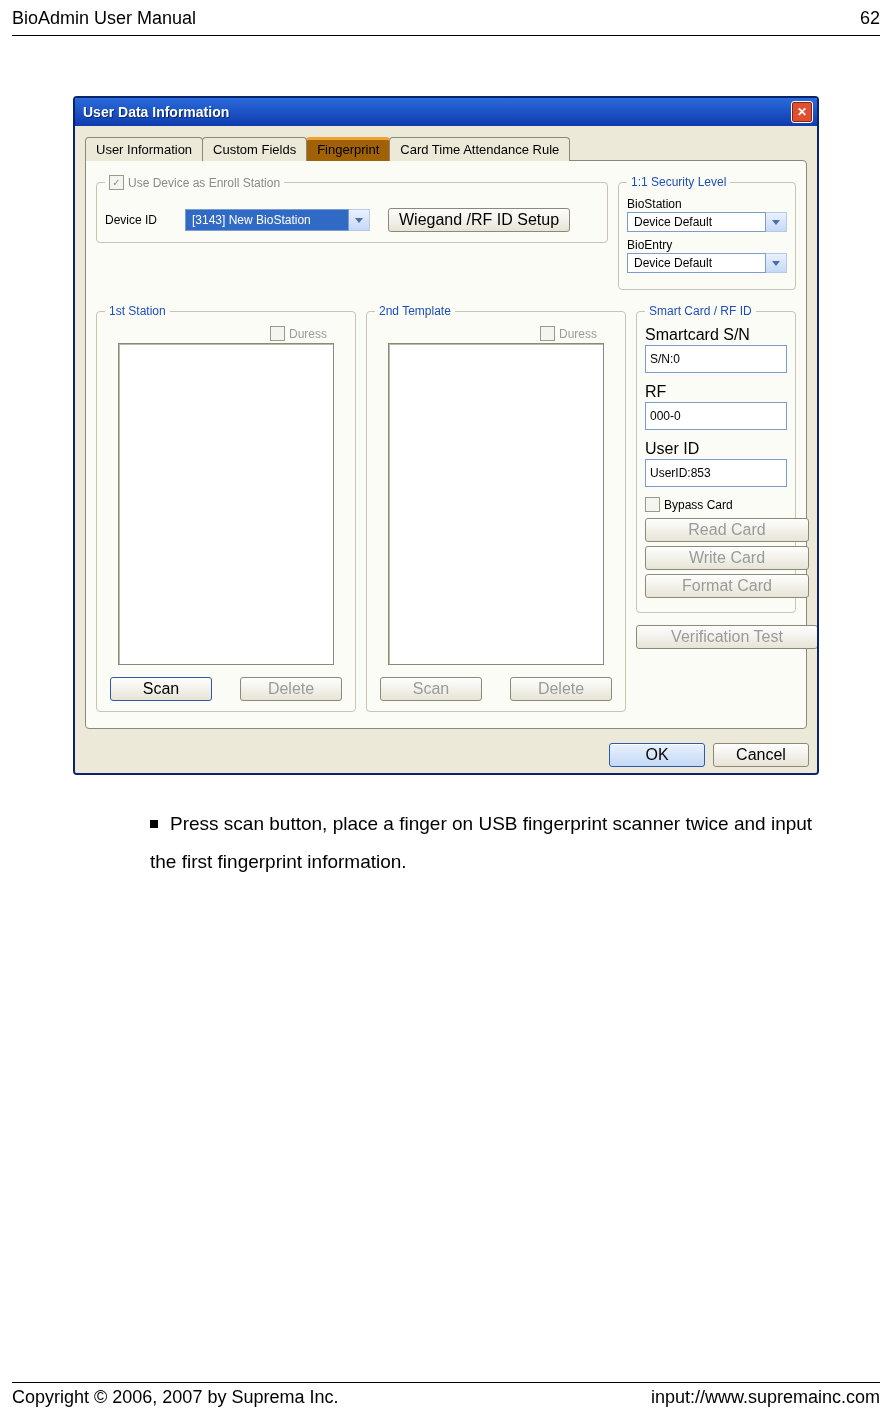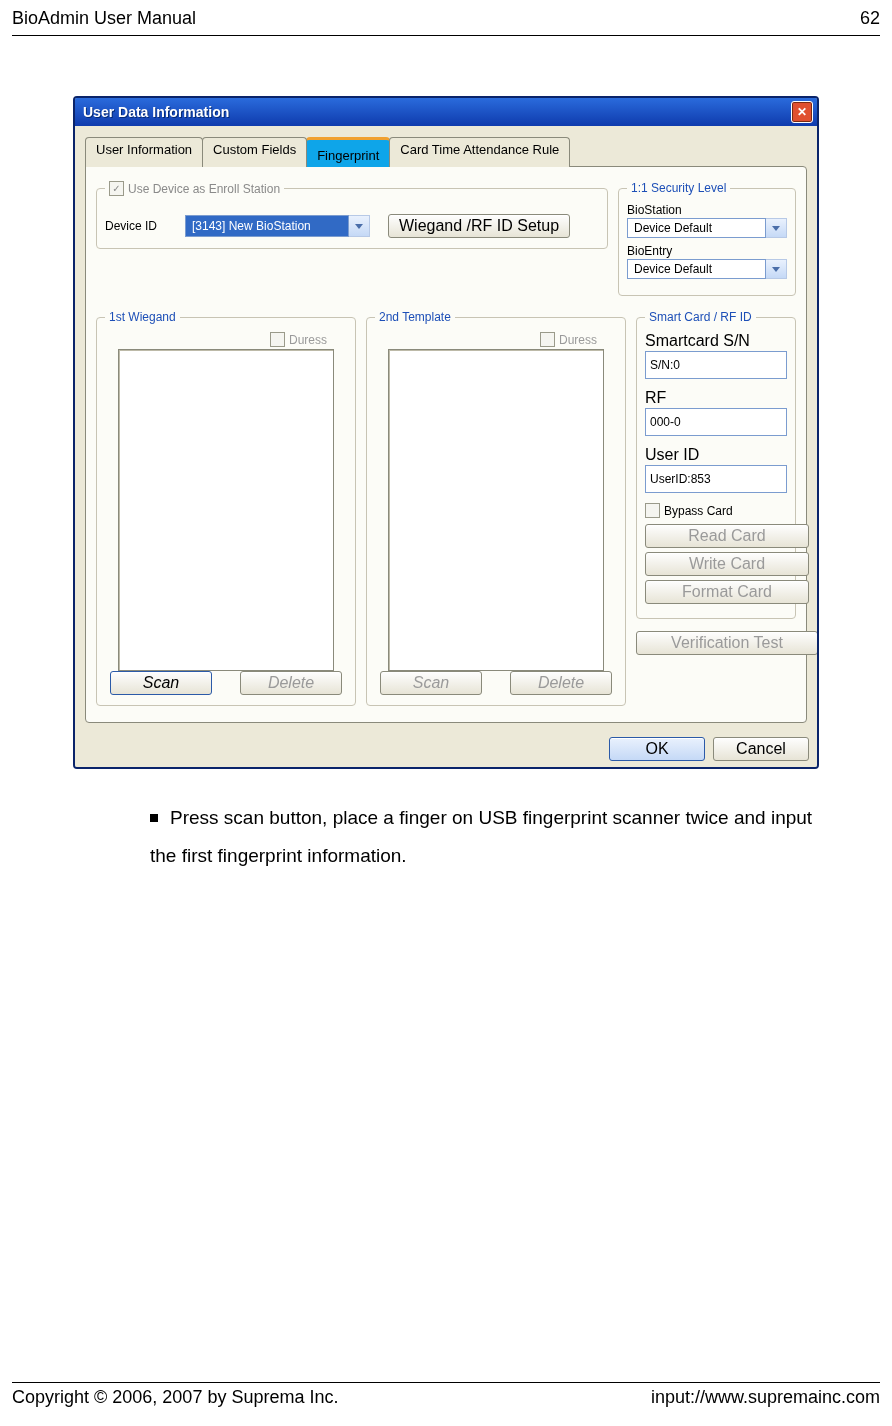--- a/index.html
+++ b/index.html
@@ -94,23 +94,23 @@
     border-radius: 4px 4px 0 0;
     padding: 4px 10px;
     font-size: 13px;
     background: #ece9d8;
     margin-right: -1px;
     color: #000;
     position: relative;
     top: 1px;
   }
   .tab.active {
-    background: #0ea5e9;
+    background: #a16207;
     border-top: 3px solid #f0a030;
-    padding-top: 8px;
+    padding-top: 2px;
     z-index: 3;
   }
   .tab-panel {
     border: 1px solid #8a8a7b;
     background: #fcfcf7;
     border-radius: 0 4px 4px 4px;
     padding: 14px 10px 16px 10px;
     position: relative;
   }
   fieldset {
@@ -250,21 +250,21 @@
   .fp-canvas {
     width: 214px;
     height: 320px;
     border: 1px solid #8a8a7b;
     background: #fff;
     box-shadow: 1px 1px 0 #bdbaa8 inset;
   }
   .tmpl-btns {
     display: flex;
     gap: 28px;
-    font-style: italic;
+    margin-top: 12px;
   }
   .tmpl-btns .btn { width: 80px; }
   .right-col {
     flex: 1;
     display: flex;
     flex-direction: column;
     gap: 8px;
   }
   .smart-fs {
     flex: 1;
@@ -370,21 +370,21 @@
               <div class="sec-combo-field">Device Default</div>
               <div class="combo-btn">
                   <div class="arrow-down"></div>
                 </div>
             </div>
           </fieldset>
         </div>
 
         <div class="row2">
           <fieldset class="tmpl-fs">
-            <legend>1st Wiegand</legend>
+            <legend>1st Station</legend>
             <div class="tmpl-inner">
               <div class="duress-row">
                 <span class="chk"></span>
                 <span>Duress</span>
               </div>
               <div class="fp-canvas"></div>
               <div class="tmpl-btns">
                 <div class="btn primary-outline">Scan</div>
                 <div class="btn disabled">Delete</div>
               </div>

